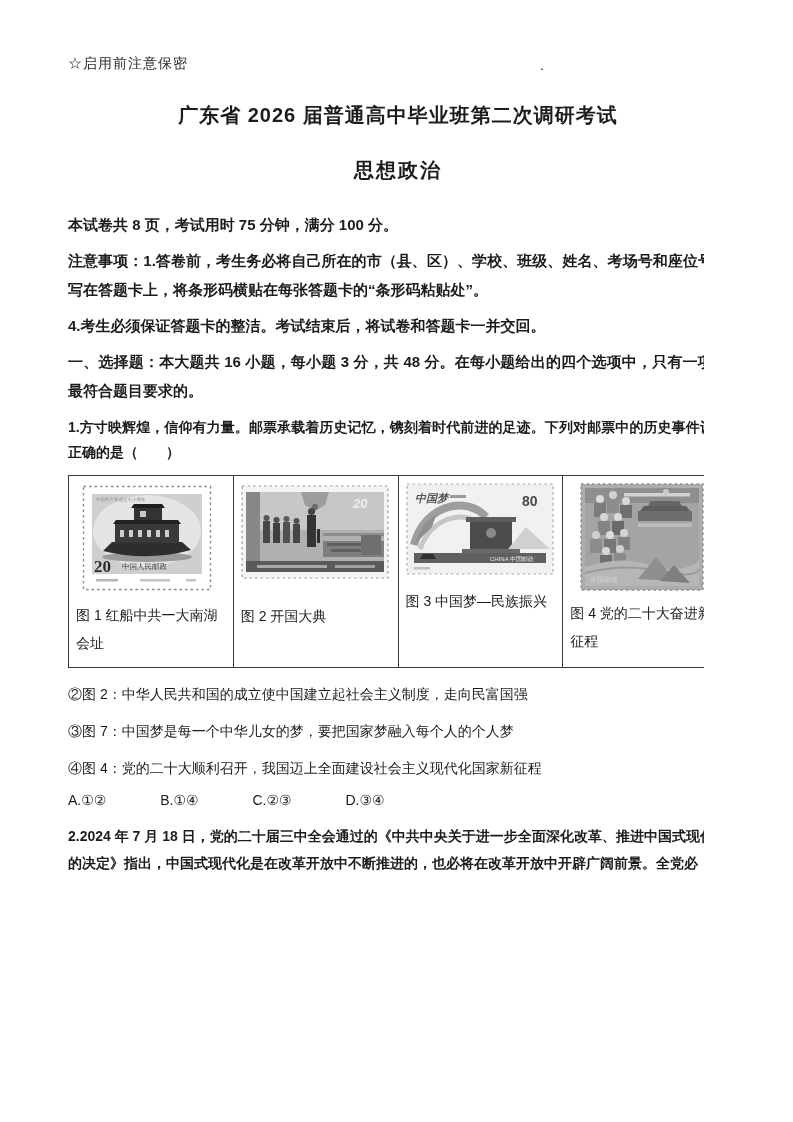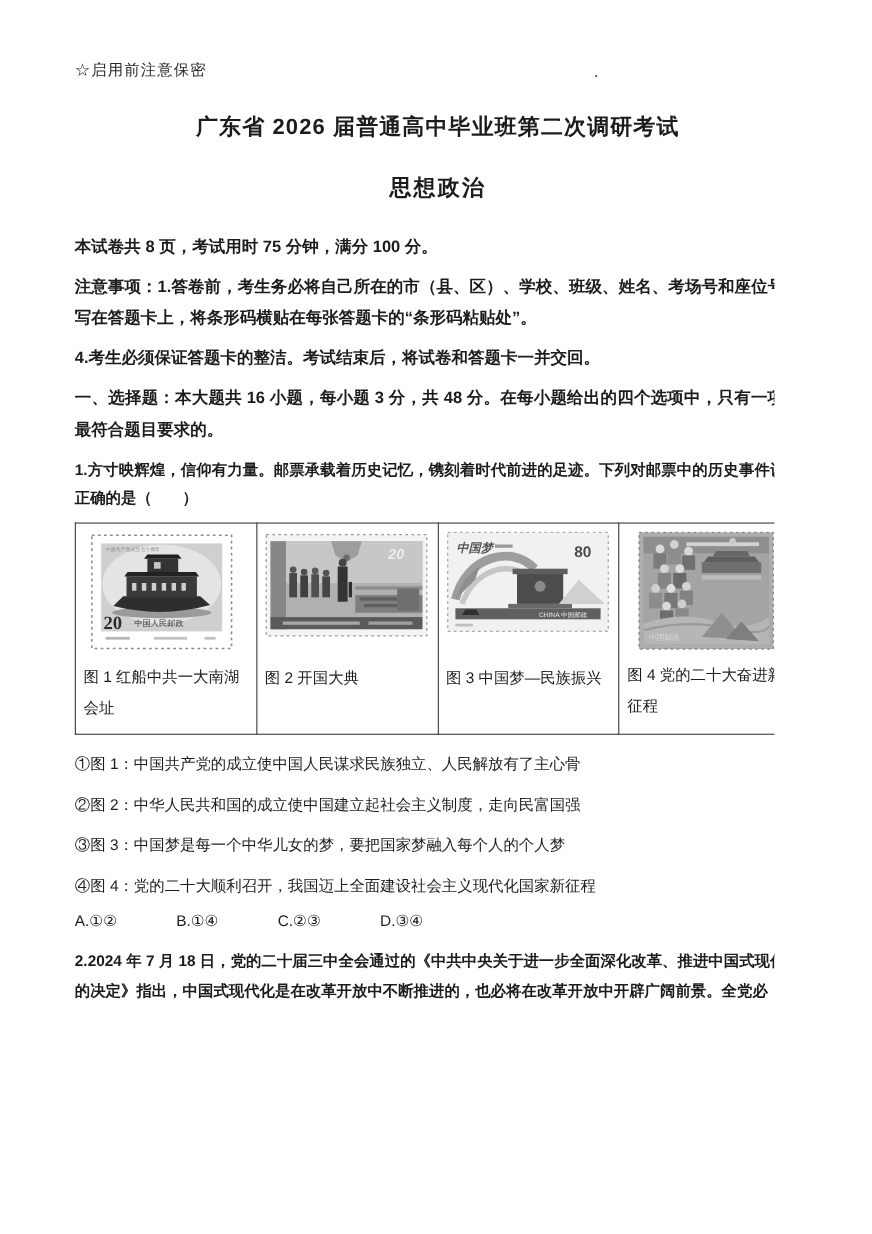--- a/index.html
+++ b/index.html
@@ -36,21 +36,21 @@
     height: 192px;
   }
   .stamp { display: block; }
   .stamp-1 { margin: 2px 0 0 6px; }
   .stamp-2 { margin: 2px 0 0 0; }
   .stamp-3 { margin: 0; }
   .stamp-4 { margin: 0 0 0 10px; }
   .caption { font-size: 14px; line-height: 28px; color: #1c1c1c; }
   .caption-1 { margin-top: 10px; }
   .caption-2 { margin-top: 23px; }
-  .caption-3 { margin-top: 27px; }
+  .caption-3 { margin-top: 12px; }
   .caption-4 { margin-top: 8px; }
   .statement { margin-top: 16px; font-size: 14px; line-height: 21px; }
   .statement:first-of-type { margin-top: 12px; }
   .options { margin-top: 13px; font-size: 14px; }
   .options span { margin-right: 50px; }
   .options span:last-child { margin-right: 0; }
   .q2 { margin-top: 15px; font-size: 14px; line-height: 27px; text-align: justify; }
 </style>
 </head>
 <body>
@@ -196,23 +196,22 @@
             <path d="M80,98 L94,82 L110,100 Z" fill="#7f7f7f"></path>
             <text x="10" y="99" font-size="7" fill="#d6d6d6">中国邮政</text>
           </svg>
           <div class="caption caption-4">图 4 党的二十大奋进新征程</div>
         </td>
 
       </tr>
     </tbody>
       </table>
 
-    <p class="statement">①图 1：中国共产党的成立使中国人民谋求民族独立、人民解放有了主心骨</p>
     <p class="statement">②图 2：中华人民共和国的成立使中国建立起社会主义制度，走向民富国强</p>
-    <p class="statement">③图 3：中国梦是每一个中华儿女的梦，要把国家梦融入每个人的个人梦</p>
+    <p class="statement">③图 7：中国梦是每一个中华儿女的梦，要把国家梦融入每个人的个人梦</p>
     <p class="statement">④图 4：党的二十大顺利召开，我国迈上全面建设社会主义现代化国家新征程</p>
 
     <p class="options">
       <span>A.①②</span>
       <span>B.①④</span>
       <span>C.②③</span>
       <span>D.③④</span>
     </p>
 
     <p class="stem q2">2.2024 年 7 月 18 日，党的二十届三中全会通过的《中共中央关于进一步全面深化改革、推进中国式现代化的决定》指出，中国式现代化是在改革开放中不断推进的，也必将在改革开放中开辟广阔前景。全党必</p>

